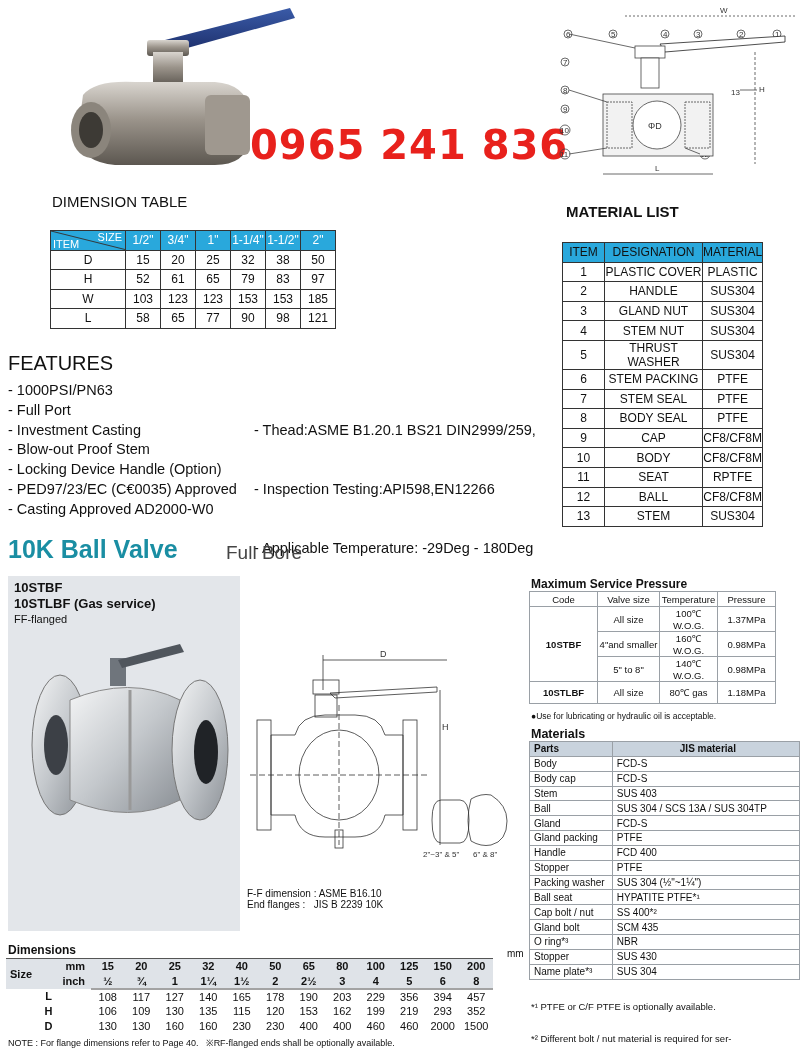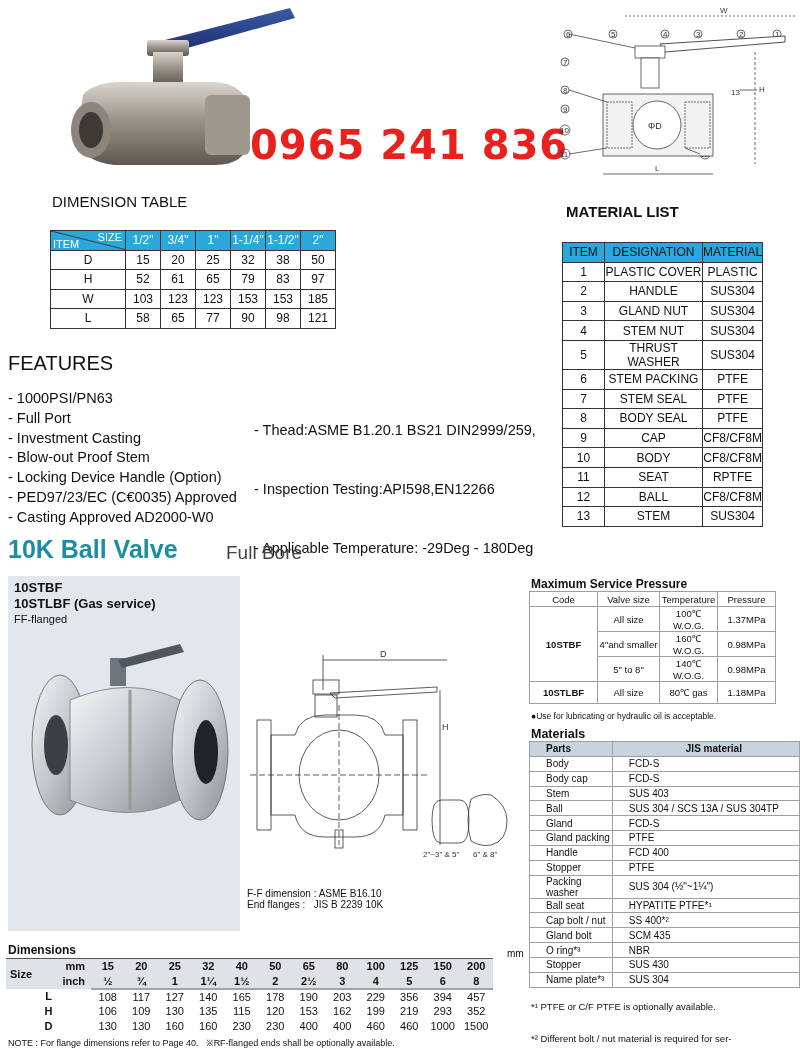--- a/index.html
+++ b/index.html
@@ -54,21 +54,21 @@
   
   .mp-title { left: 531px; top: 577px; font-size: 12px; font-weight: bold; }
   table.mptbl { left: 529px; top: 591px; border-collapse: collapse; font-size: 9.5px; }
   table.mptbl td, table.mptbl th { border: 1px solid #9aa0a6; text-align: center; font-weight: normal; }
   table.mptbl th { height: 15px; }
   .mp-note { left: 531px; top: 711px; font-size: 8.5px; }
 
   
   .jm-title { left: 531px; top: 727px; font-size: 12.5px; font-weight: bold; }
   table.jmtbl { left: 529px; top: 741px; border-collapse: collapse; font-size: 10px; }
-  table.jmtbl td, table.jmtbl th { border: 1px solid #9aa0a6; height: 14.85px; text-align: left; padding-left: 16px; }
+  table.jmtbl td, table.jmtbl th { border: 1px solid #9aa0a6; height: 14.85px; text-align: left; padding-left: 4px; }
   table.jmtbl th { background: #c9d3dd; font-weight: bold; }
   table.jmtbl th.jh { text-align: center; }
   table.jmtbl .p { width: 83px; }
   table.jmtbl .m { width: 188px; }
   table.jmtbl tr:nth-child(odd) td { background: #ffffff; }
   .fn { left: 531px; font-size: 9.5px; line-height: 10.5px; }
 
   
   .dims-title { left: 8px; top: 943px; font-size: 12px; font-weight: bold; }
   .dims-mm { left: 507px; top: 948px; font-size: 10px; }
@@ -282,21 +282,21 @@
       </tr>
   <tr>
         <td>13</td>
         <td>STEM</td>
         <td>SUS304</td>
       </tr>
 </tbody>
   </table>
 
 <div class="abs feat-title">FEATURES</div>
-<div class="abs feat-col" style="left:8px;margin-top:8px;">
+<div class="abs feat-col" style="left:8px;">
   <div>- 1000PSI/PN63</div>
   <div>- Full Port</div>
   <div>- Investment Casting</div>
   <div>- Blow-out Proof Stem</div>
   <div>- Locking Device Handle (Option)</div>
   <div>- PED97/23/EC (C€0035) Approved</div>
   <div>- Casting Approved AD2000-W0</div>
 </div>
 <div class="abs feat-col" style="left:254px; white-space:pre;">
   <div>- Thead:ASME B1.20.1 BS21 DIN2999/259,</div>
@@ -542,18 +542,18 @@
       <td>130</td>
       <td>130</td>
       <td>160</td>
       <td>160</td>
       <td>230</td>
       <td>230</td>
       <td>400</td>
       <td>400</td>
       <td>460</td>
       <td>460</td>
-      <td>1000</td>
+      <td>2000</td>
       <td>1500</td>
     </tr>
   </tbody>
 </table>
 <div class="abs bdim-note" style="white-space:pre;">NOTE : For flange dimensions refer to Page 40.   ※RF-flanged ends shall be optionally available.</div>
 
 </body></html>

